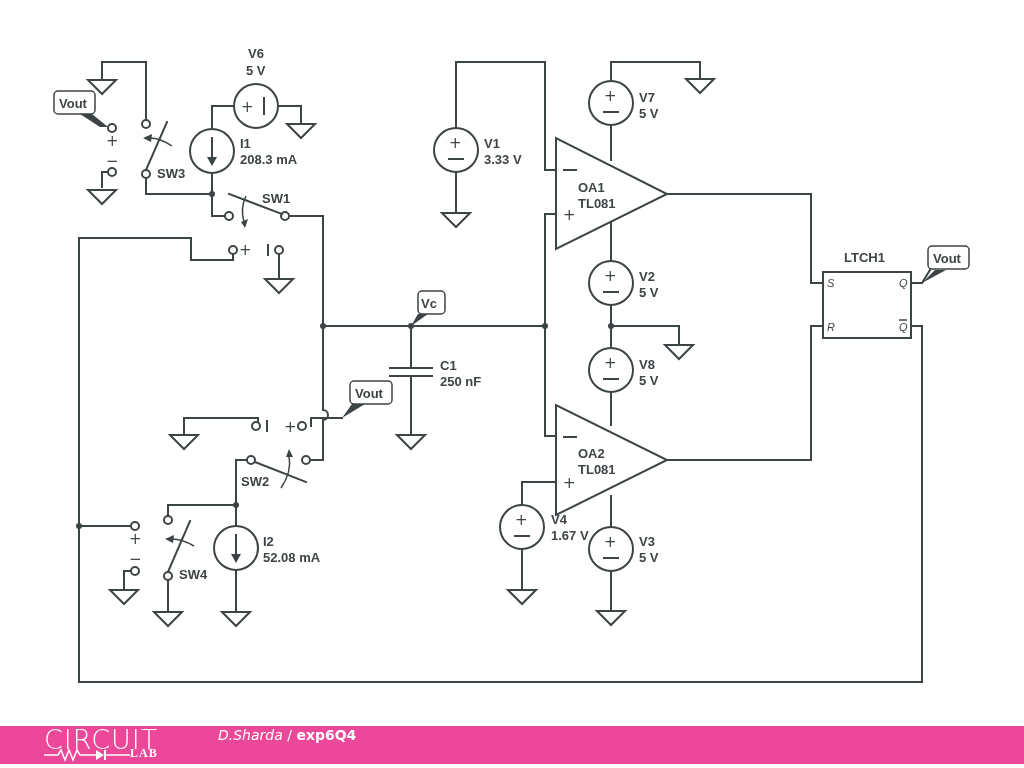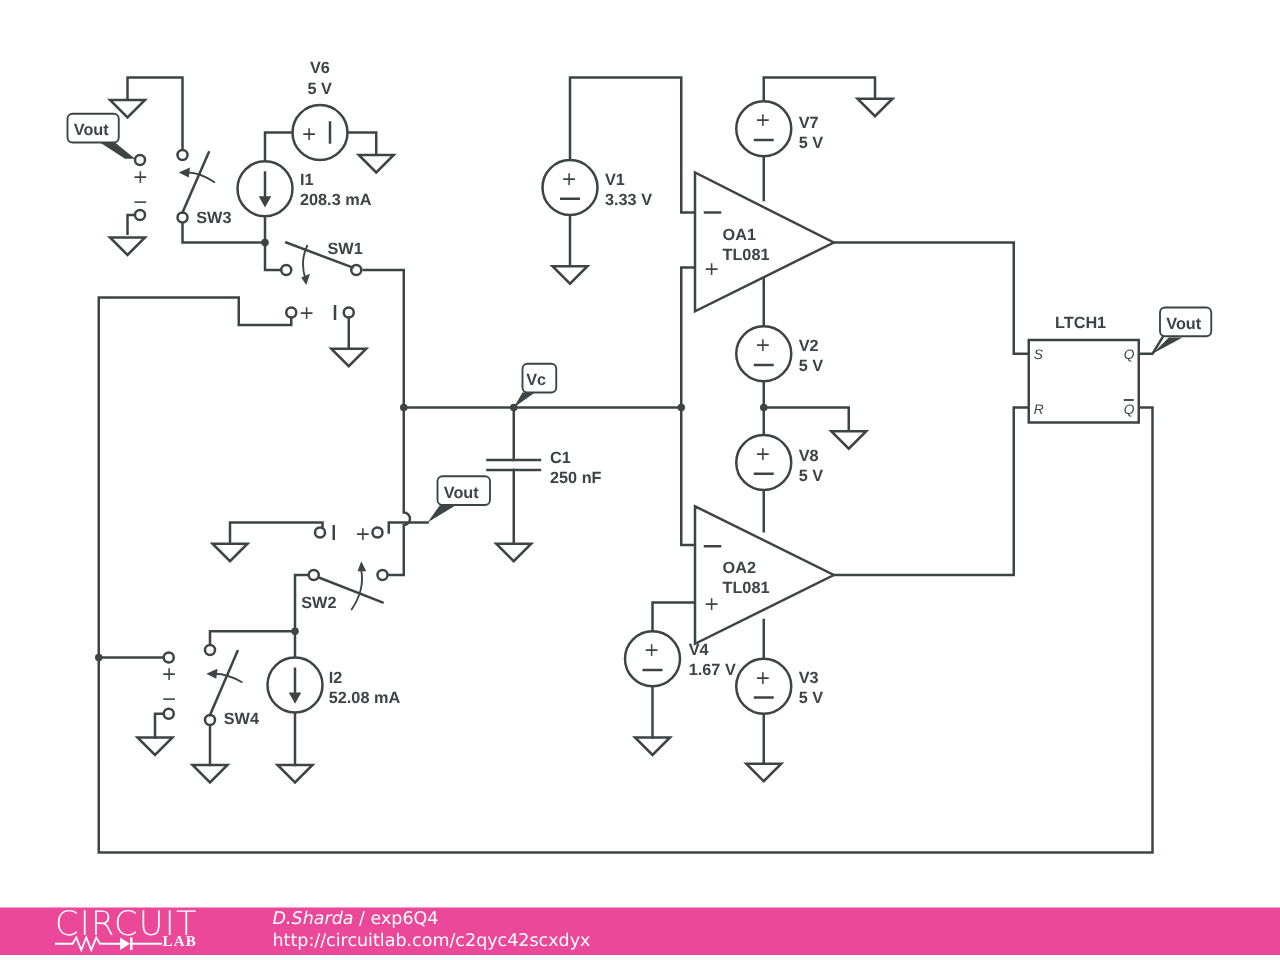--- a/index.html
+++ b/index.html
@@ -13,21 +13,21 @@
   .pin { font-family:"Liberation Sans", sans-serif; font-style:italic; font-size:11px; fill:#3d4446; }
   .glyph { font-family:"DejaVu Sans", sans-serif; font-size:15px; fill:#3d4446; }
   .tag rect { fill:#fff; stroke:#3d4446; stroke-width:1.5; }
   .tag text { font-family:"Liberation Sans", sans-serif; font-weight:bold; font-size:13px; fill:#3d4446; }
   #footer { position:absolute; left:0; top:726px; width:1024px; height:38px; background:#ec4899; color:#fff; }
   #logo-circuit { position:absolute; left:44px; top:-2px; font-family:"DejaVu Sans", sans-serif; font-size:27px; letter-spacing:1px; color:#fff; font-weight:200; }
   #logo-lab { position:absolute; left:130px; top:20px; font-family:Liberation Serif, serif; font-size:12px; font-weight:bold; color:#fff; letter-spacing:1px; }
   #logo-wave { position:absolute; left:44px; top:22px; }
   #author { position:absolute; left:218px; top:1px; font-family:"DejaVu Sans", sans-serif; font-size:14px; color:#fff; }
   #author i { }
-  #author b { font-weight:normal; }
+  #author b { font-weight:bold; }
   #url { position:absolute; left:218px; top:19px; font-family:"DejaVu Sans", sans-serif; font-size:14px; color:#fff; }
 </style>
 </head>
 <body>
 
 <svg id="schem" width="1024" height="730" viewBox="0 0 1024 730">
   <defs>
     <g id="gnd">
         <path class="w" d="M-14,0 L14,0 L0,14 Z" fill="#fff"></path>
       </g>
@@ -307,14 +307,13 @@
 <div id="footer">
   <div id="logo-circuit">CIRCUIT</div>
   <svg id="logo-wave" width="86" height="14">
     <path d="M0,7 L14,7 L17,2 L21,12 L25,2 L29,12 L33,2 L36,7 L52,7" stroke="#fff" stroke-width="1.5" fill="none"></path>
     <path d="M52,2 L52,12 L60,7 Z" fill="#fff"></path>
     <line x1="61" y1="2" x2="61" y2="12" stroke="#fff" stroke-width="2"></line>
     <line x1="61" y1="7" x2="86" y2="7" stroke="#fff" stroke-width="1.5"></line>
   </svg>
   <div id="logo-lab">LAB</div>
   <div id="author"><i>D.Sharda</i><span> / </span><b>exp6Q4</b></div>
-  <div id="url">http://circuitlab.com/c2qyc42scxdyx</div>
 </div>
 
 </body></html>

